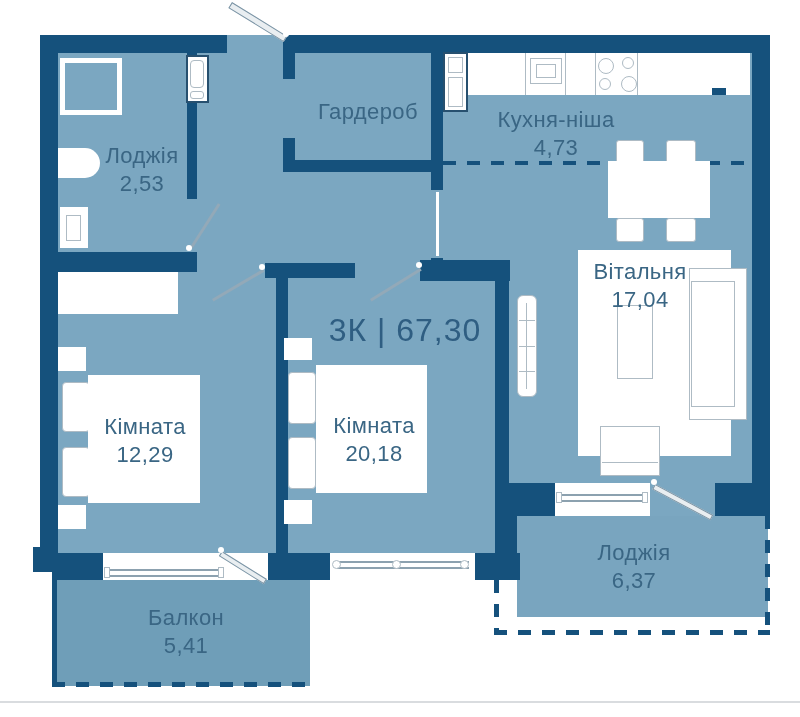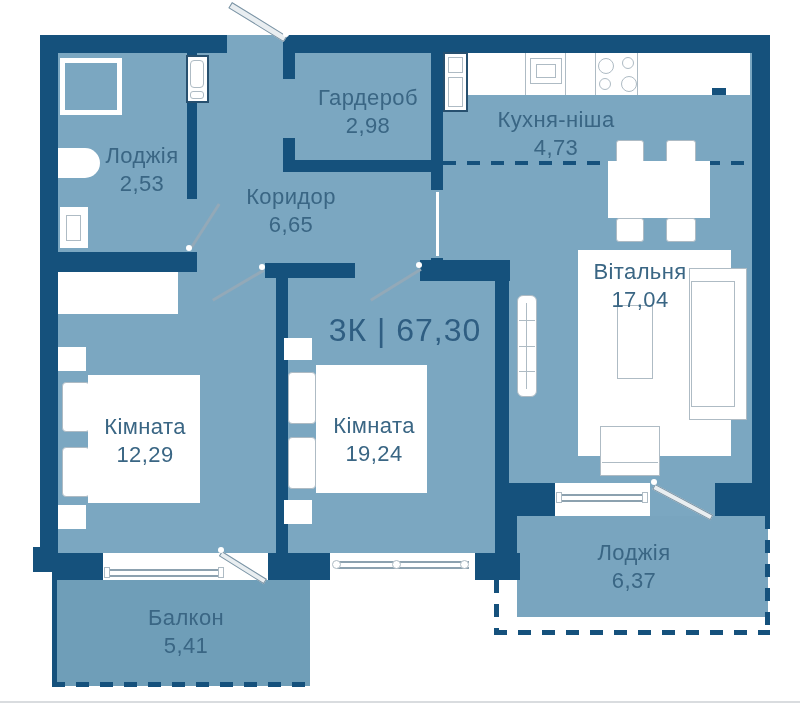--- a/index.html
+++ b/index.html
@@ -153,41 +153,36 @@
   <div class="wh" style="left:316px;top:365px;width:111px;height:128px"></div>
 
   <div class="title" style="left:405px;top:330px">3К | 67,30</div>
 
   <div class="lbl" style="left:142px;top:170px">
     <div>Лоджія</div>
     <div>2,53</div>
   </div>
   <div class="lbl" style="left:368px;top:112px">
     <div>Гардероб</div>
-    <div>2,98</div>
-  </div>
-  <div class="lbl" style="left:291px;top:211px">
-    <div>Коридор</div>
-    <div>6,65</div>
   </div>
   <div class="lbl" style="left:556px;top:134px">
     <div>Кухня-ніша</div>
     <div>4,73</div>
   </div>
   <div class="lbl" style="left:640px;top:286px">
     <div>Вітальня</div>
     <div>17,04</div>
   </div>
   <div class="lbl" style="left:145px;top:441px">
     <div>Кімната</div>
     <div>12,29</div>
   </div>
   <div class="lbl" style="left:374px;top:440px">
     <div>Кімната</div>
-    <div>19,24</div>
+    <div>20,18</div>
   </div>
   <div class="lbl" style="left:186px;top:632px">
     <div>Балкон</div>
     <div>5,41</div>
   </div>
   <div class="lbl" style="left:634px;top:567px">
     <div>Лоджія</div>
     <div>6,37</div>
   </div>
 

